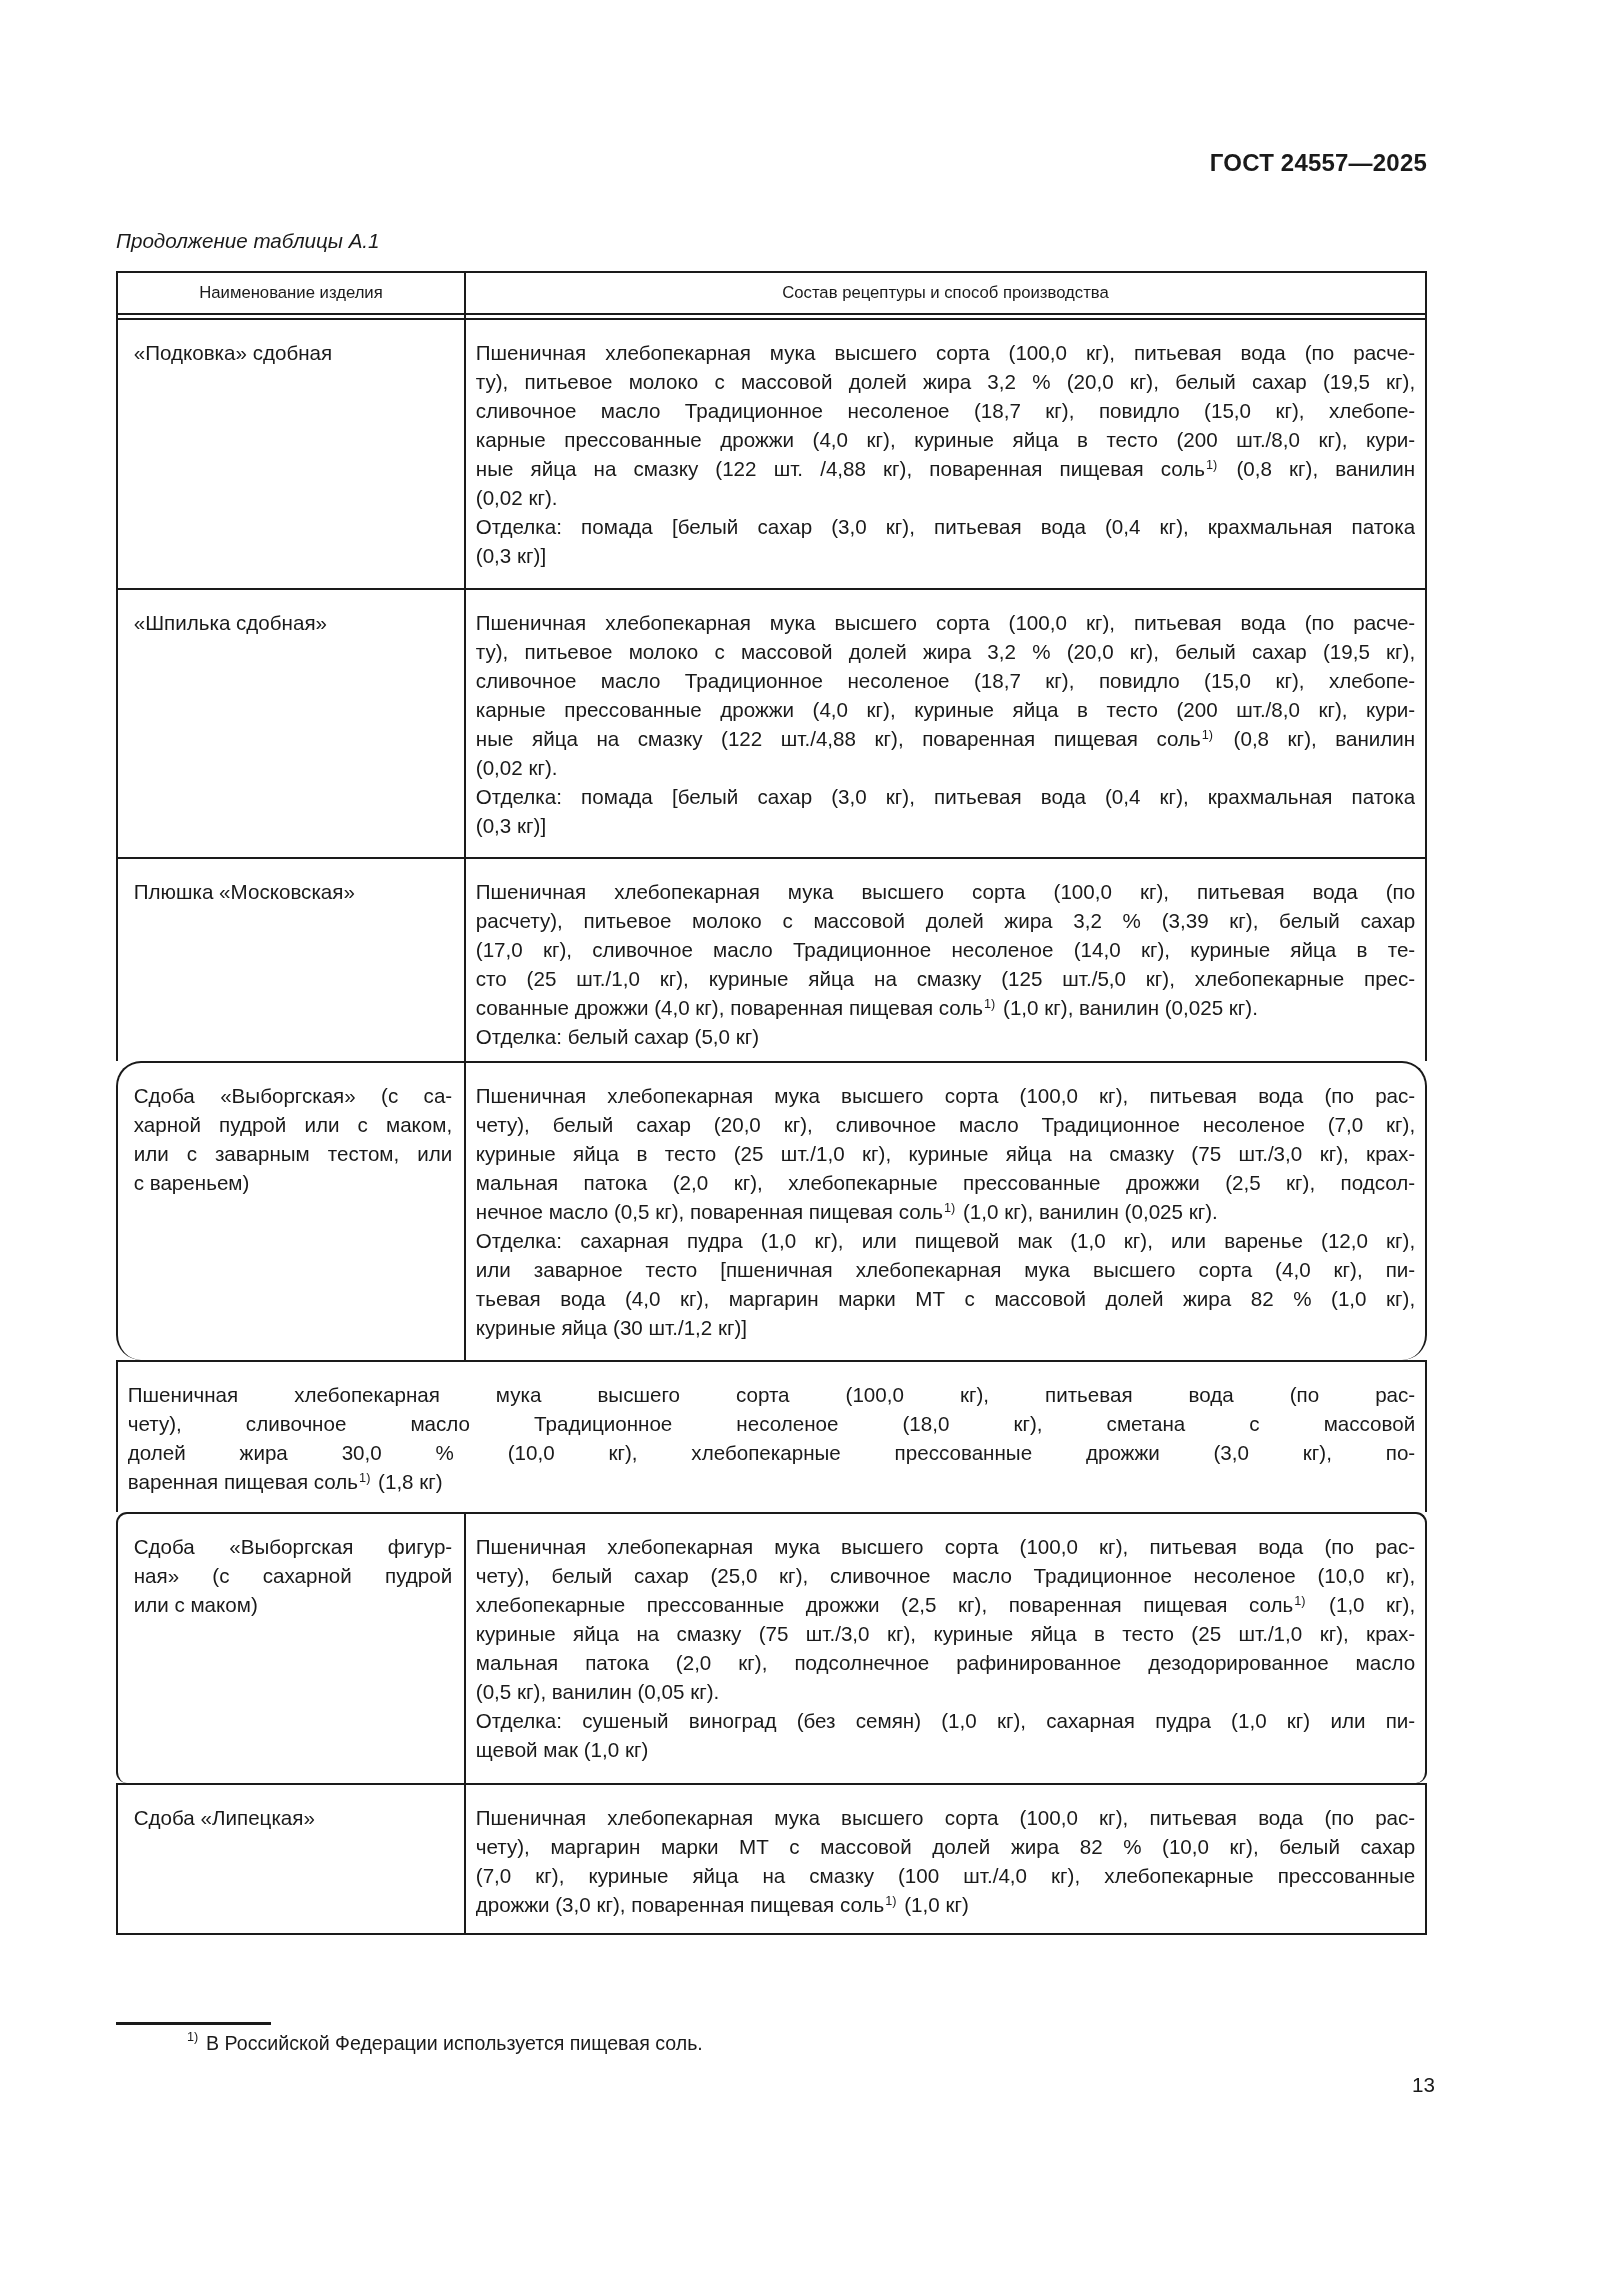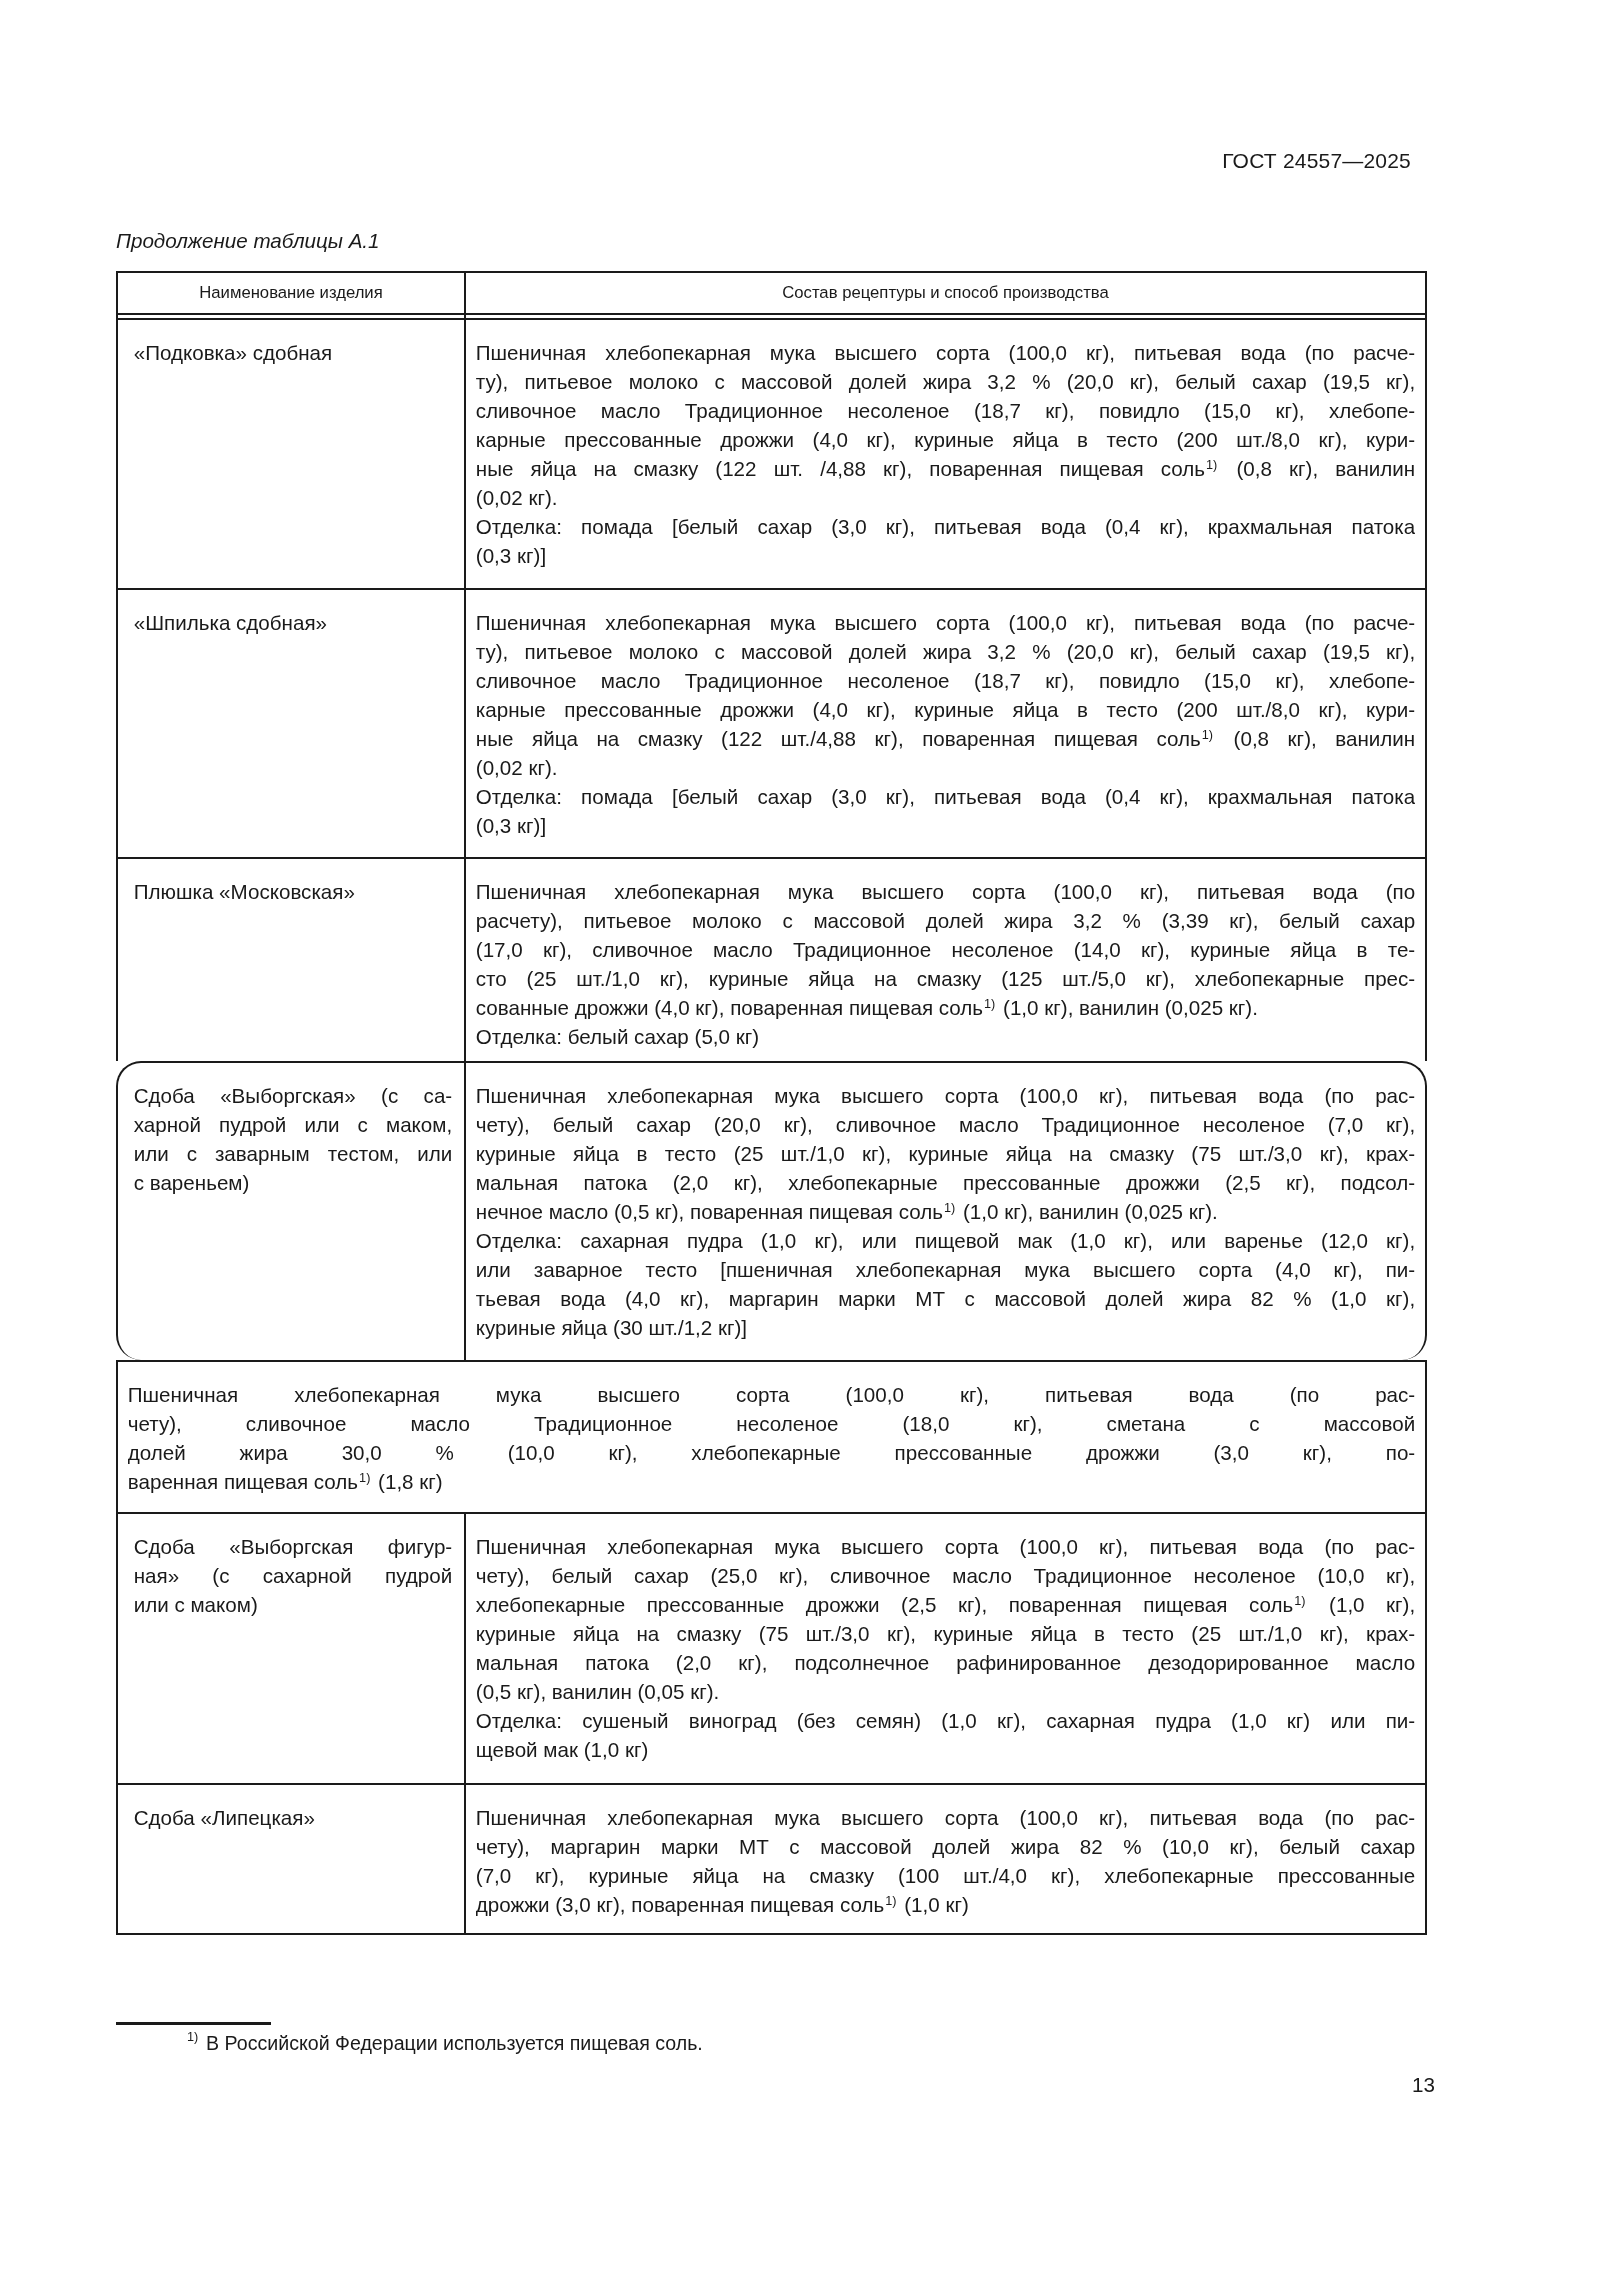--- a/index.html
+++ b/index.html
@@ -1,18 +1,18 @@
 <!DOCTYPE html>
 <html><head>
 <meta charset="utf-8">
 <style>
   html, body { margin: 0; padding: 0; background: #ffffff; }
   body { width: 1621px; height: 2293px; position: relative; overflow: hidden;
          font-family: "Liberation Sans", "DejaVu Sans", sans-serif; color: #1a1a1a; }
-  .doc-code { position: absolute; top: 149px; right: 210px; font-size: 21px; font-weight: normal;
+  .doc-code { position: absolute; top: 149px; right: 194px; font-size: 24px; font-weight: bold;
               letter-spacing: 0.2px; }
   .caption { position: absolute; top: 229px; left: 116px; font-size: 20.6px; font-style: italic; }
   .table { position: absolute; left: 116px; top: 271px; width: 1311px; }
   .thead { position: relative; height: 44px; border: 2px solid #1a1a1a; border-top-width: 2.9px; border-bottom: 2px solid #1a1a1a;
            box-sizing: border-box; display: flex; }
   .thead .c1 { width: 348px; border-right: 2px solid #1a1a1a; box-sizing: border-box;
                display: flex; align-items: center; justify-content: center; font-size: 16.7px; }
   .thead .c2 { flex: 1; display: flex; align-items: center; justify-content: center; font-size: 16.7px; }
   .sep { height: 2.9px; border-left: 2px solid #1a1a1a; border-right: 2px solid #1a1a1a; box-sizing: border-box; display:flex; }
   .sep .c1 { width: 348px; border-right: 2px solid #1a1a1a; box-sizing: border-box; }
@@ -111,21 +111,21 @@
           </div>
         </div>
         <div class="row" style="height: 152px;">
           <div class="c2">
             <span class="ln">Пшеничная хлебопекарная мука высшего сорта (100,0 кг), питьевая вода (по рас-</span>
             <span class="ln">чету), сливочное масло Традиционное несоленое (18,0 кг), сметана с массовой</span>
             <span class="ln">долей жира 30,0 % (10,0 кг), хлебопекарные прессованные дрожжи (3,0 кг), по-</span>
             <span class="ln end"><span>варенная пищевая соль</span><sup>1)</sup><span> (1,8 кг)</span></span>
           </div>
         </div>
-        <div class="row" style="height: 271px;">
+        <div class="row" style="height: 271px; border-radius: 11px;">
           <div class="c1">
             <span class="ln">Сдоба «Выборгская фигур-</span>
             <span class="ln">ная» (с сахарной пудрой</span>
             <span class="ln end">или с маком)</span>
           </div>
           <div class="c2">
             <span class="ln">Пшеничная хлебопекарная мука высшего сорта (100,0 кг), питьевая вода (по рас-</span>
             <span class="ln">чету), белый сахар (25,0 кг), сливочное масло Традиционное несоленое (10,0 кг),</span>
             <span class="ln"><span>хлебопекарные прессованные дрожжи (2,5 кг), поваренная пищевая соль</span><sup>1)</sup><span> (1,0 кг),</span></span>
             <span class="ln">куриные яйца на смазку (75 шт./3,0 кг), куриные яйца в тесто (25 шт./1,0 кг), крах-</span>

